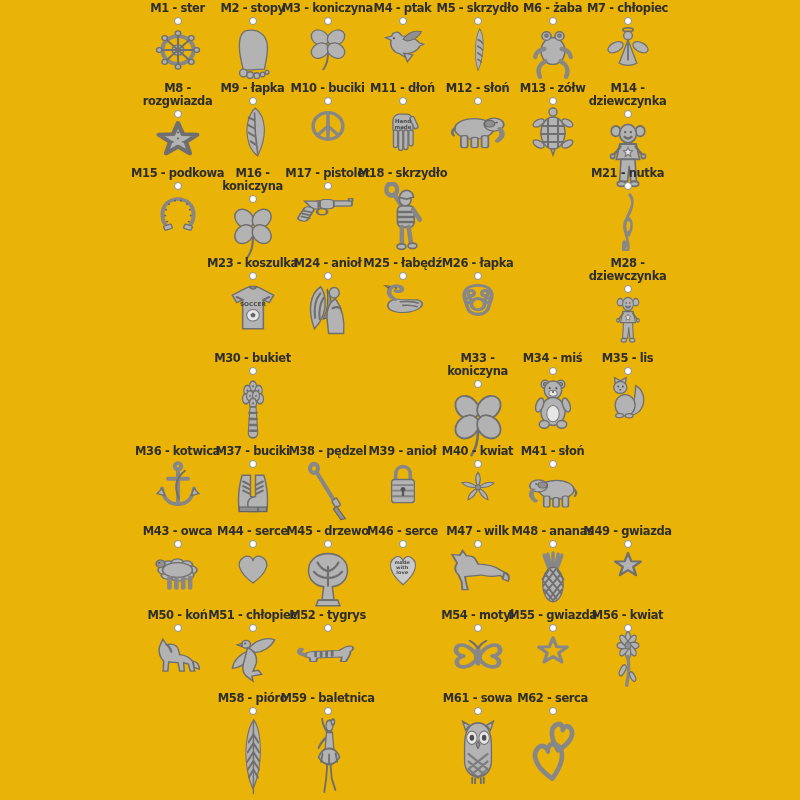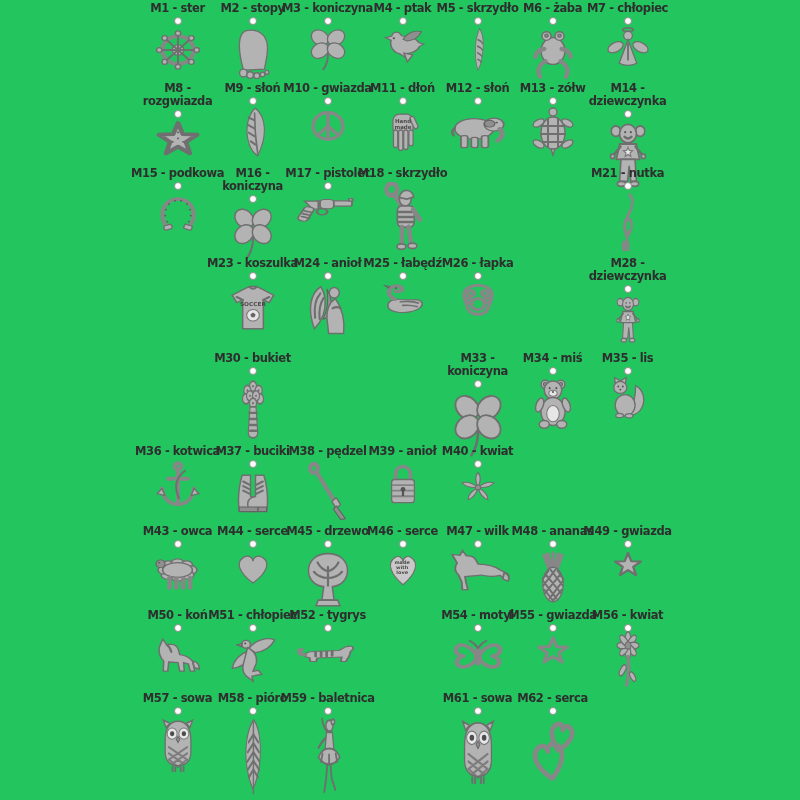--- a/index.html
+++ b/index.html
@@ -1,16 +1,16 @@
 <!DOCTYPE html>
 <html><head>
 <meta charset="utf-8">
 <style>
   html,body{margin:0;padding:0;background:#fff;}
-  #canvas{position:relative;width:800px;height:800px;background:#22c55e;overflow:hidden;
+  #canvas{position:relative;width:800px;height:800px;background:#eab308;overflow:hidden;
           font-family:"DejaVu Sans",sans-serif;}
   #grid{position:absolute;left:140px;top:2px;width:527px;}
   .row{display:grid;grid-template-columns:repeat(7,75px);align-items:start;}
   .cell{display:flex;flex-direction:column;align-items:center;width:75px;overflow:visible;}
   .c1{grid-column:1}.c2{grid-column:2}.c3{grid-column:3}.c4{grid-column:4}
   .c5{grid-column:5}.c6{grid-column:6}.c7{grid-column:7}
   .label{font-size:11.5px;font-weight:bold;color:#2e2e2e;text-align:center;
          white-space:pre-line;line-height:1.12;letter-spacing:-0.4px;
          width:98px;margin:0 -13px 2px;}
   .charm{display:flex;flex-direction:column;align-items:center;}
@@ -517,30 +517,30 @@
     <div class="cell c1">
           <div class="label">M8 - rozgwiazda</div>
           <div class="charm">
             <span class="ring"></span>
             <svg class="ic" viewBox="0 0 24 28" width="50" height="48" preserveAspectRatio="none">
               <use href="#s-starfish"></use>
             </svg>
           </div>
         </div>
     <div class="cell c2">
-          <div class="label">M9 - słoń</div>
+          <div class="label">M9 - łapka</div>
           <div class="charm">
             <span class="ring"></span>
             <svg class="ic" viewBox="0 0 24 28" width="38" height="58" preserveAspectRatio="none">
               <use href="#s-leaf"></use>
             </svg>
           </div>
         </div>
     <div class="cell c3">
-          <div class="label">M10 - gwiazda</div>
+          <div class="label">M10 - buciki</div>
           <div class="charm">
             <span class="ring"></span>
             <svg class="ic" viewBox="0 0 24 28" width="42" height="44" preserveAspectRatio="none">
               <use href="#s-peace"></use>
             </svg>
           </div>
         </div>
     <div class="cell c4">
           <div class="label">M11 - dłoń</div>
           <div class="charm">
@@ -751,20 +751,29 @@
               <use href="#s-padlock"></use>
             </svg>
           </div>
         </div>
     <div class="cell c5">
           <div class="label">M40 - kwiat</div>
           <div class="charm">
             <span class="ring"></span>
             <svg class="ic" viewBox="0 0 24 28" width="42" height="44" preserveAspectRatio="none">
               <use href="#s-flower5"></use>
+            </svg>
+          </div>
+        </div>
+    <div class="cell c6">
+          <div class="label">M41 - słoń</div>
+          <div class="charm">
+            <span class="ring"></span>
+            <svg class="ic" viewBox="0 0 24 28" width="56" height="44" preserveAspectRatio="none">
+              <use href="#s-elephant"></use>
             </svg>
           </div>
         </div>
   </div>
 
   <div class="row" style="height:84px">
     <div class="cell c1">
           <div class="label">M43 - owca</div>
           <div class="charm">
             <span class="ring"></span>
@@ -883,29 +892,20 @@
           <div class="charm">
             <span class="ring"></span>
             <svg class="ic" viewBox="0 0 24 28" width="40" height="58" preserveAspectRatio="none">
               <use href="#s-flowerstem"></use>
             </svg>
           </div>
         </div>
   </div>
 
   <div class="row" style="height:110px">
-    <div class="cell c1">
-          <div class="label">M57 - sowa</div>
-          <div class="charm">
-            <span class="ring"></span>
-            <svg class="ic" viewBox="0 0 24 28" width="44" height="58" preserveAspectRatio="none">
-              <use href="#s-owl"></use>
-            </svg>
-          </div>
-        </div>
     <div class="cell c2">
           <div class="label">M58 - pióro</div>
           <div class="charm">
             <span class="ring"></span>
             <svg class="ic" viewBox="0 0 24 28" width="34" height="82" preserveAspectRatio="none">
               <use href="#s-feather"></use>
             </svg>
           </div>
         </div>
     <div class="cell c3">

